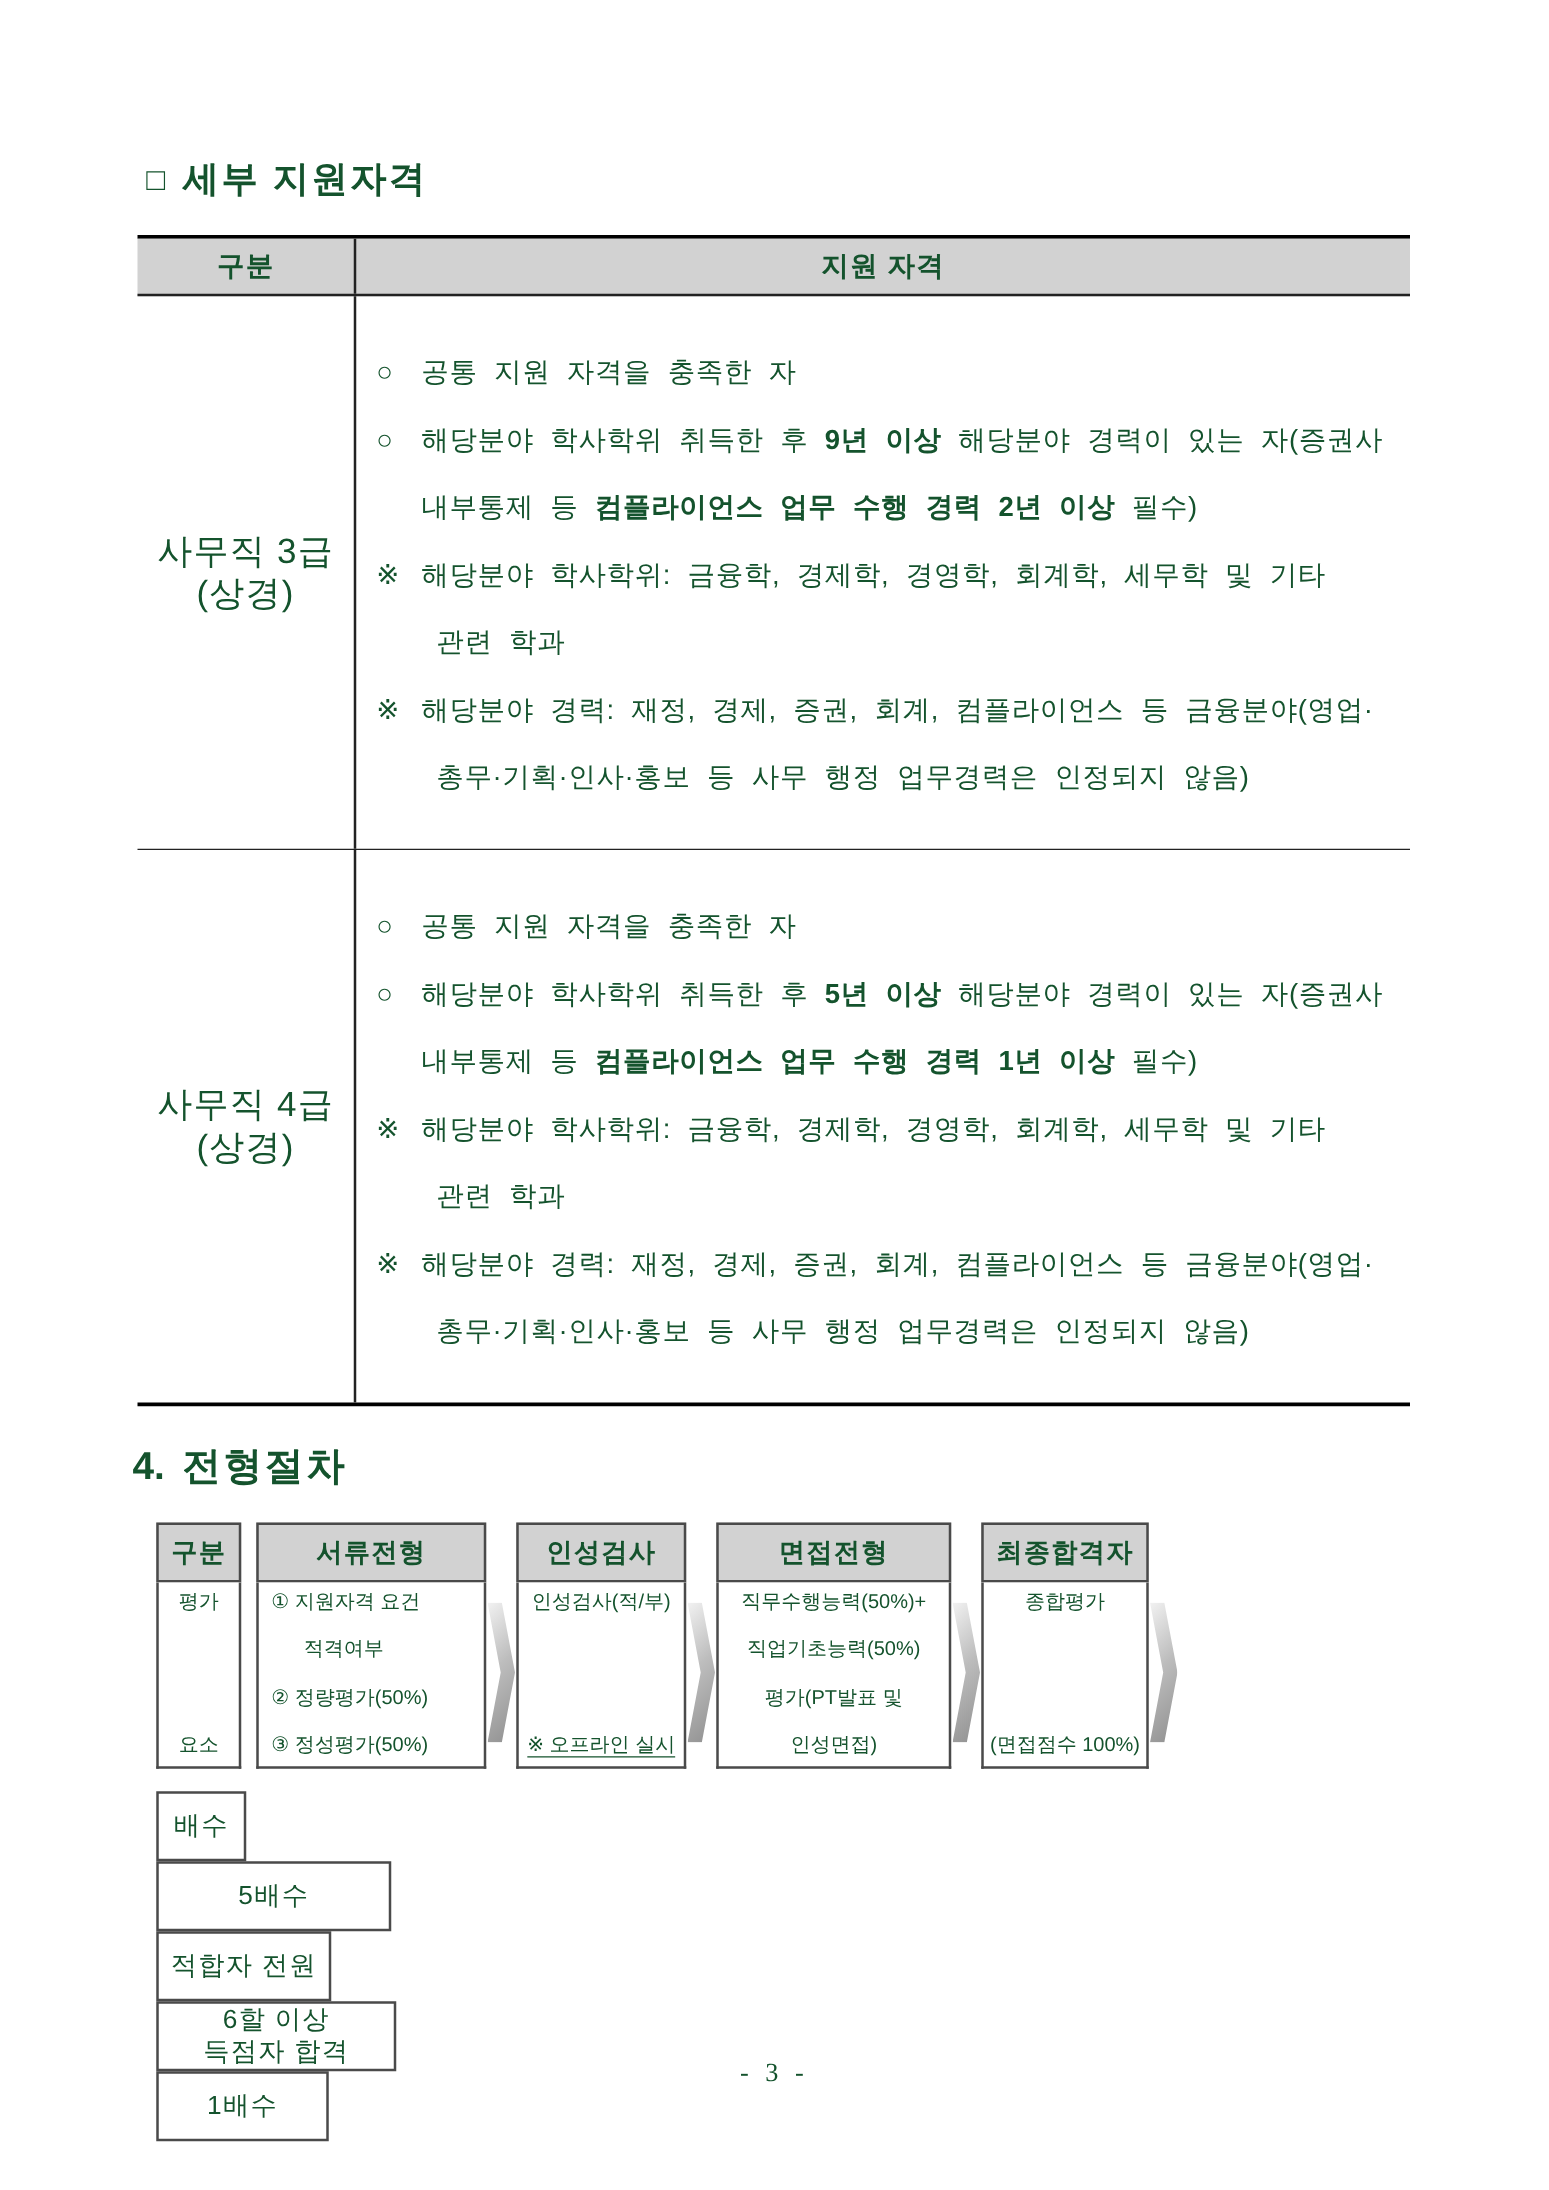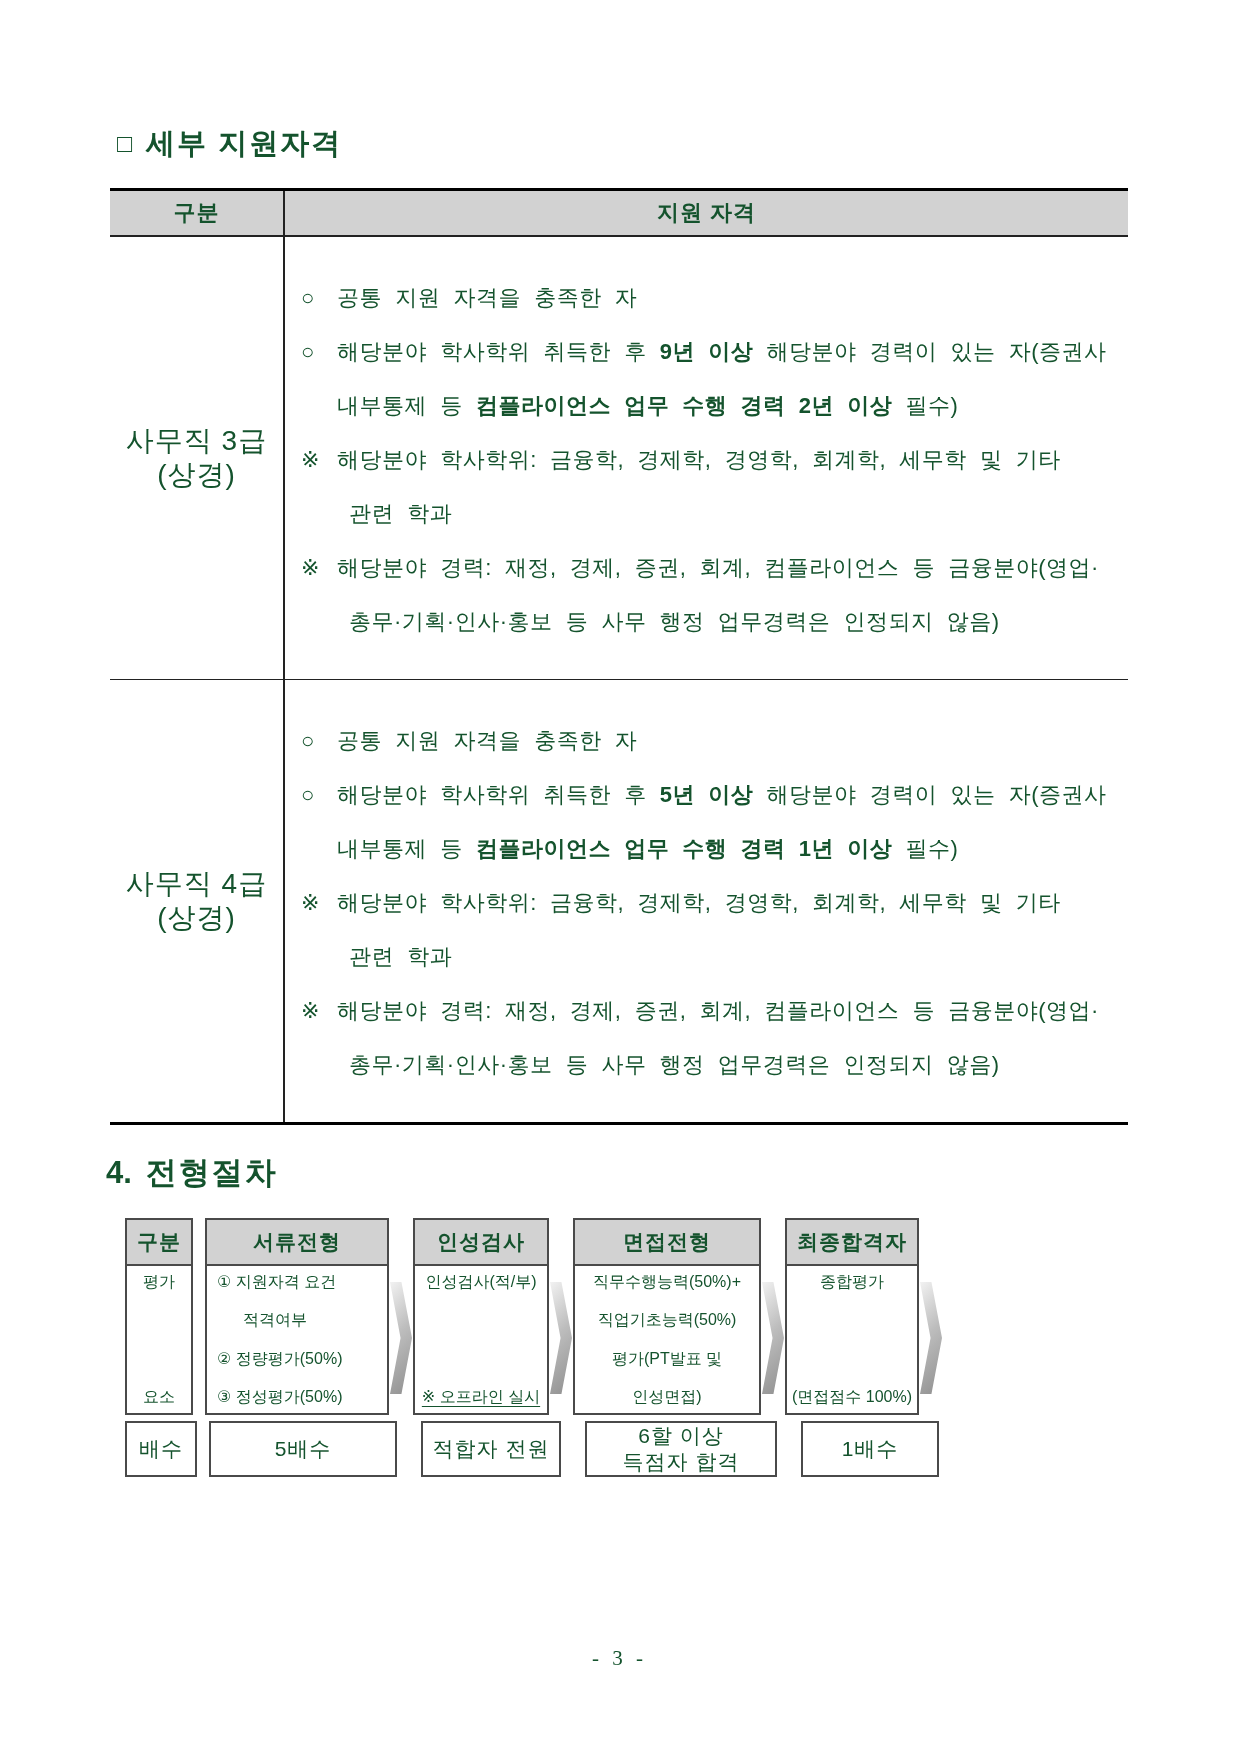--- a/index.html
+++ b/index.html
@@ -43,21 +43,21 @@
   .fbody.ac{align-items:center;text-align:center;}
   .eline.ind1{padding-left:26px;}
   .eline.u{text-decoration:underline;text-underline-offset:4px;}
   .w-corner{width:68px;}.w-s0{width:184px;}.w-s1{width:136px;}.w-s2{width:188px;}
   .w-s3{width:134px;}.w-s4{width:152px;}
   .fgap{width:12px;}
   .farrow{width:24px;position:relative;}
   .chev{position:absolute;left:1px;top:64px;width:22px;height:112px;
         background:linear-gradient(135deg,#f2f2f2 0%,#bdbdbd 45%,#8f8f8f 100%);
         clip-path:polygon(0 0,52% 0,100% 50%,52% 100%,0 100%,48% 50%);}
-  .flow-mult{display:flex;margin-top:6px;}
+  .flow-mult{display:flex;margin-top:18px;flex-direction:column;}
   .mbox{border:2px solid #4a4a4a;height:52px;display:flex;flex-direction:column;align-items:center;
         justify-content:center;font-size:21px;line-height:26px;letter-spacing:1px;text-align:center;}
   .mgap12{width:12px;}.mgap24{width:24px;}
 
   
   .footer{position:absolute;left:0;top:1646px;width:1239px;text-align:center;font-size:21px;
           font-family:"Liberation Serif","DejaVu Serif",serif;letter-spacing:4px;}
 </style>
 </head>
 <body>

